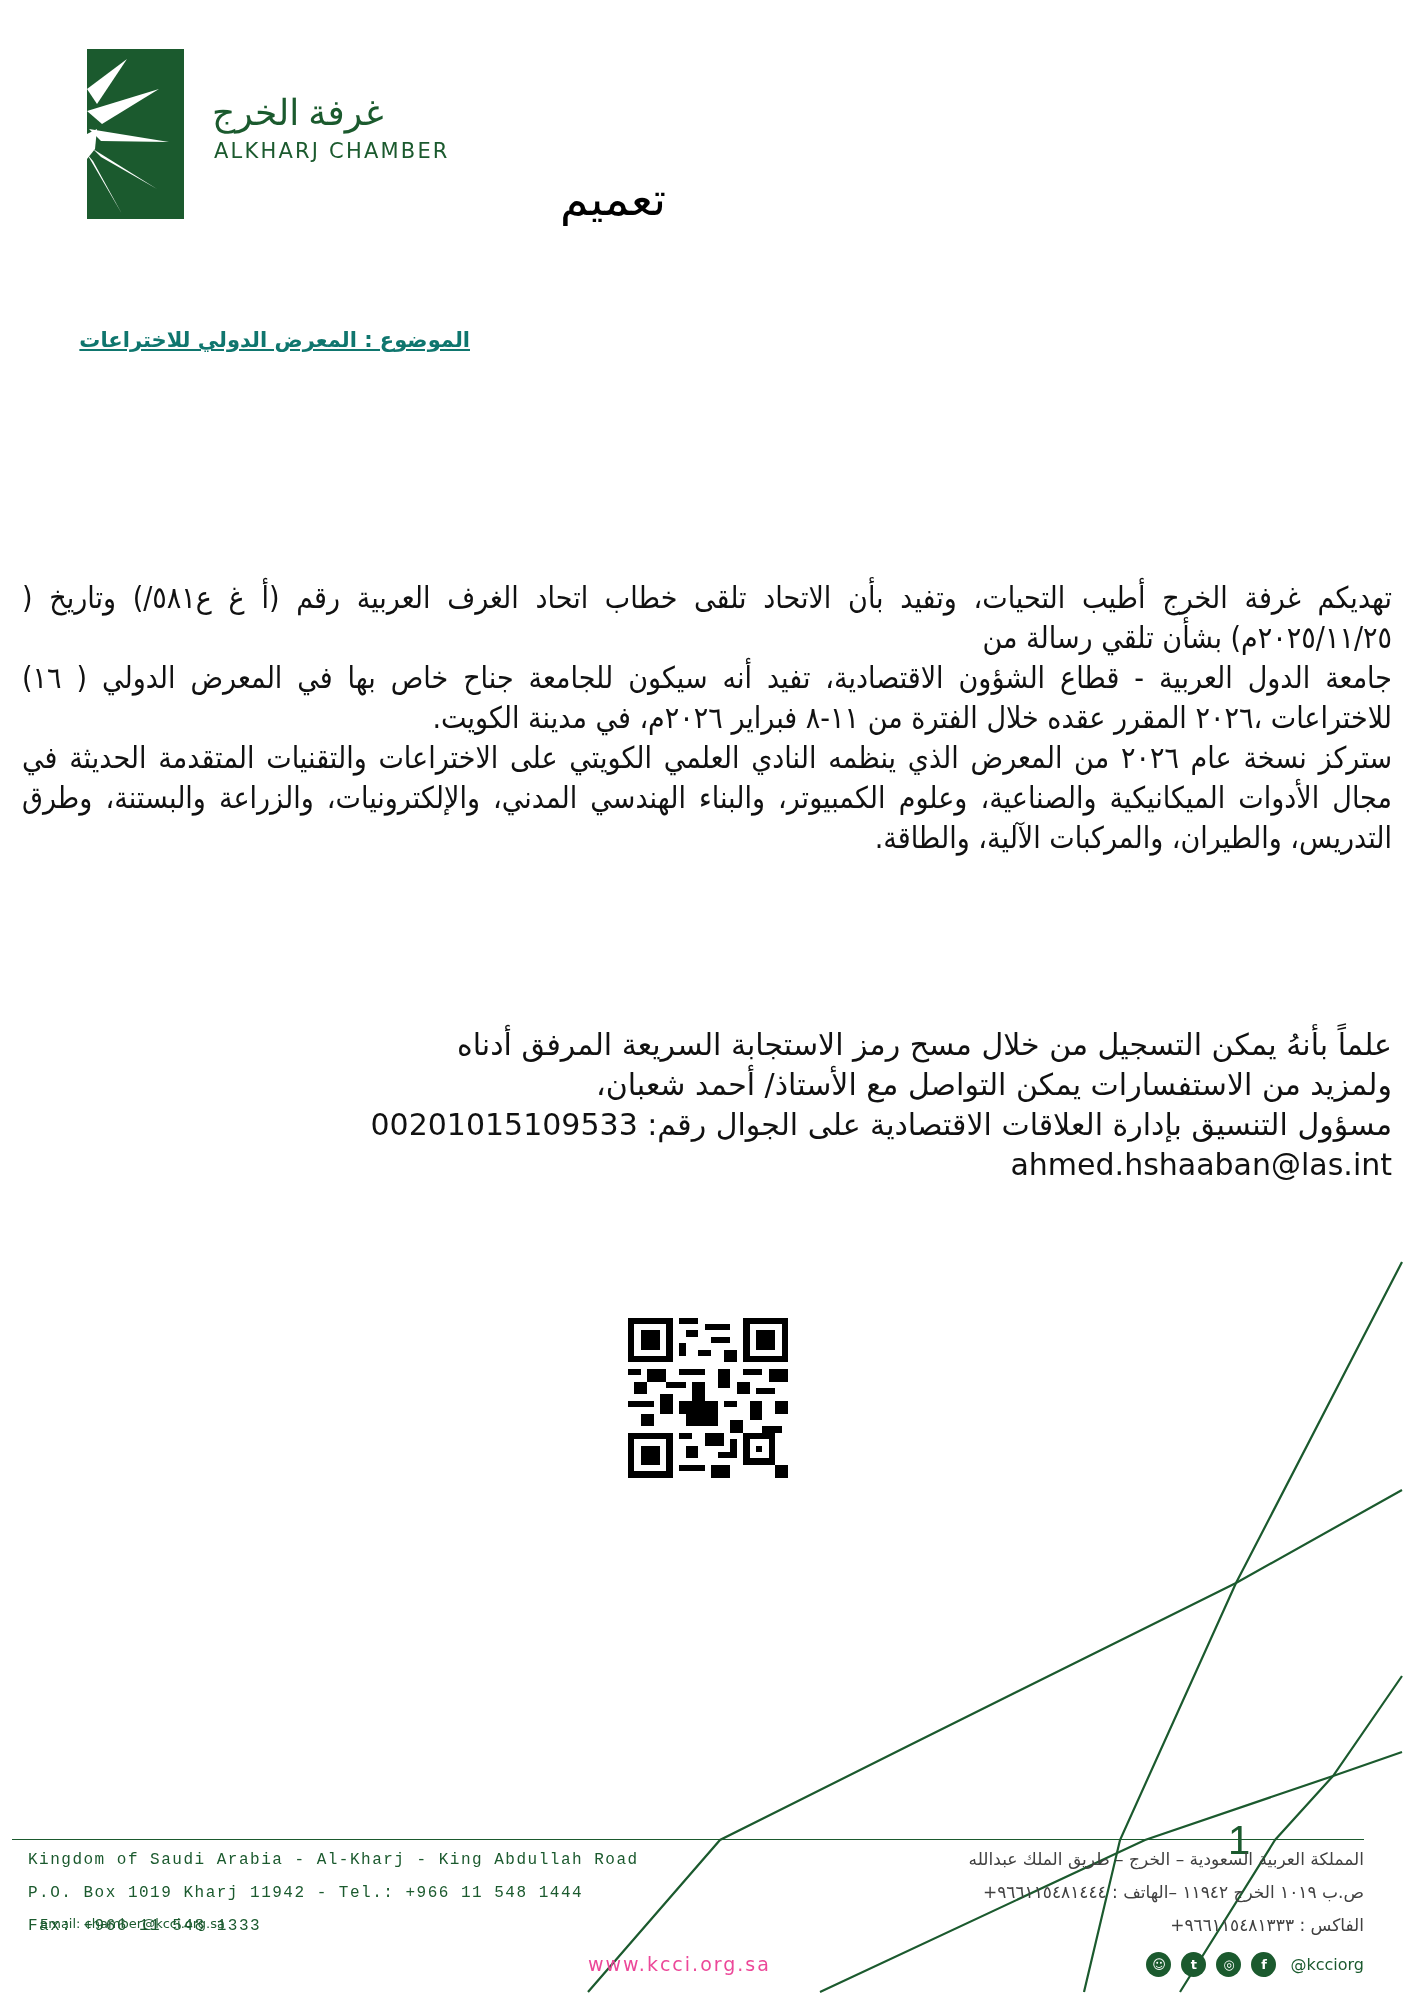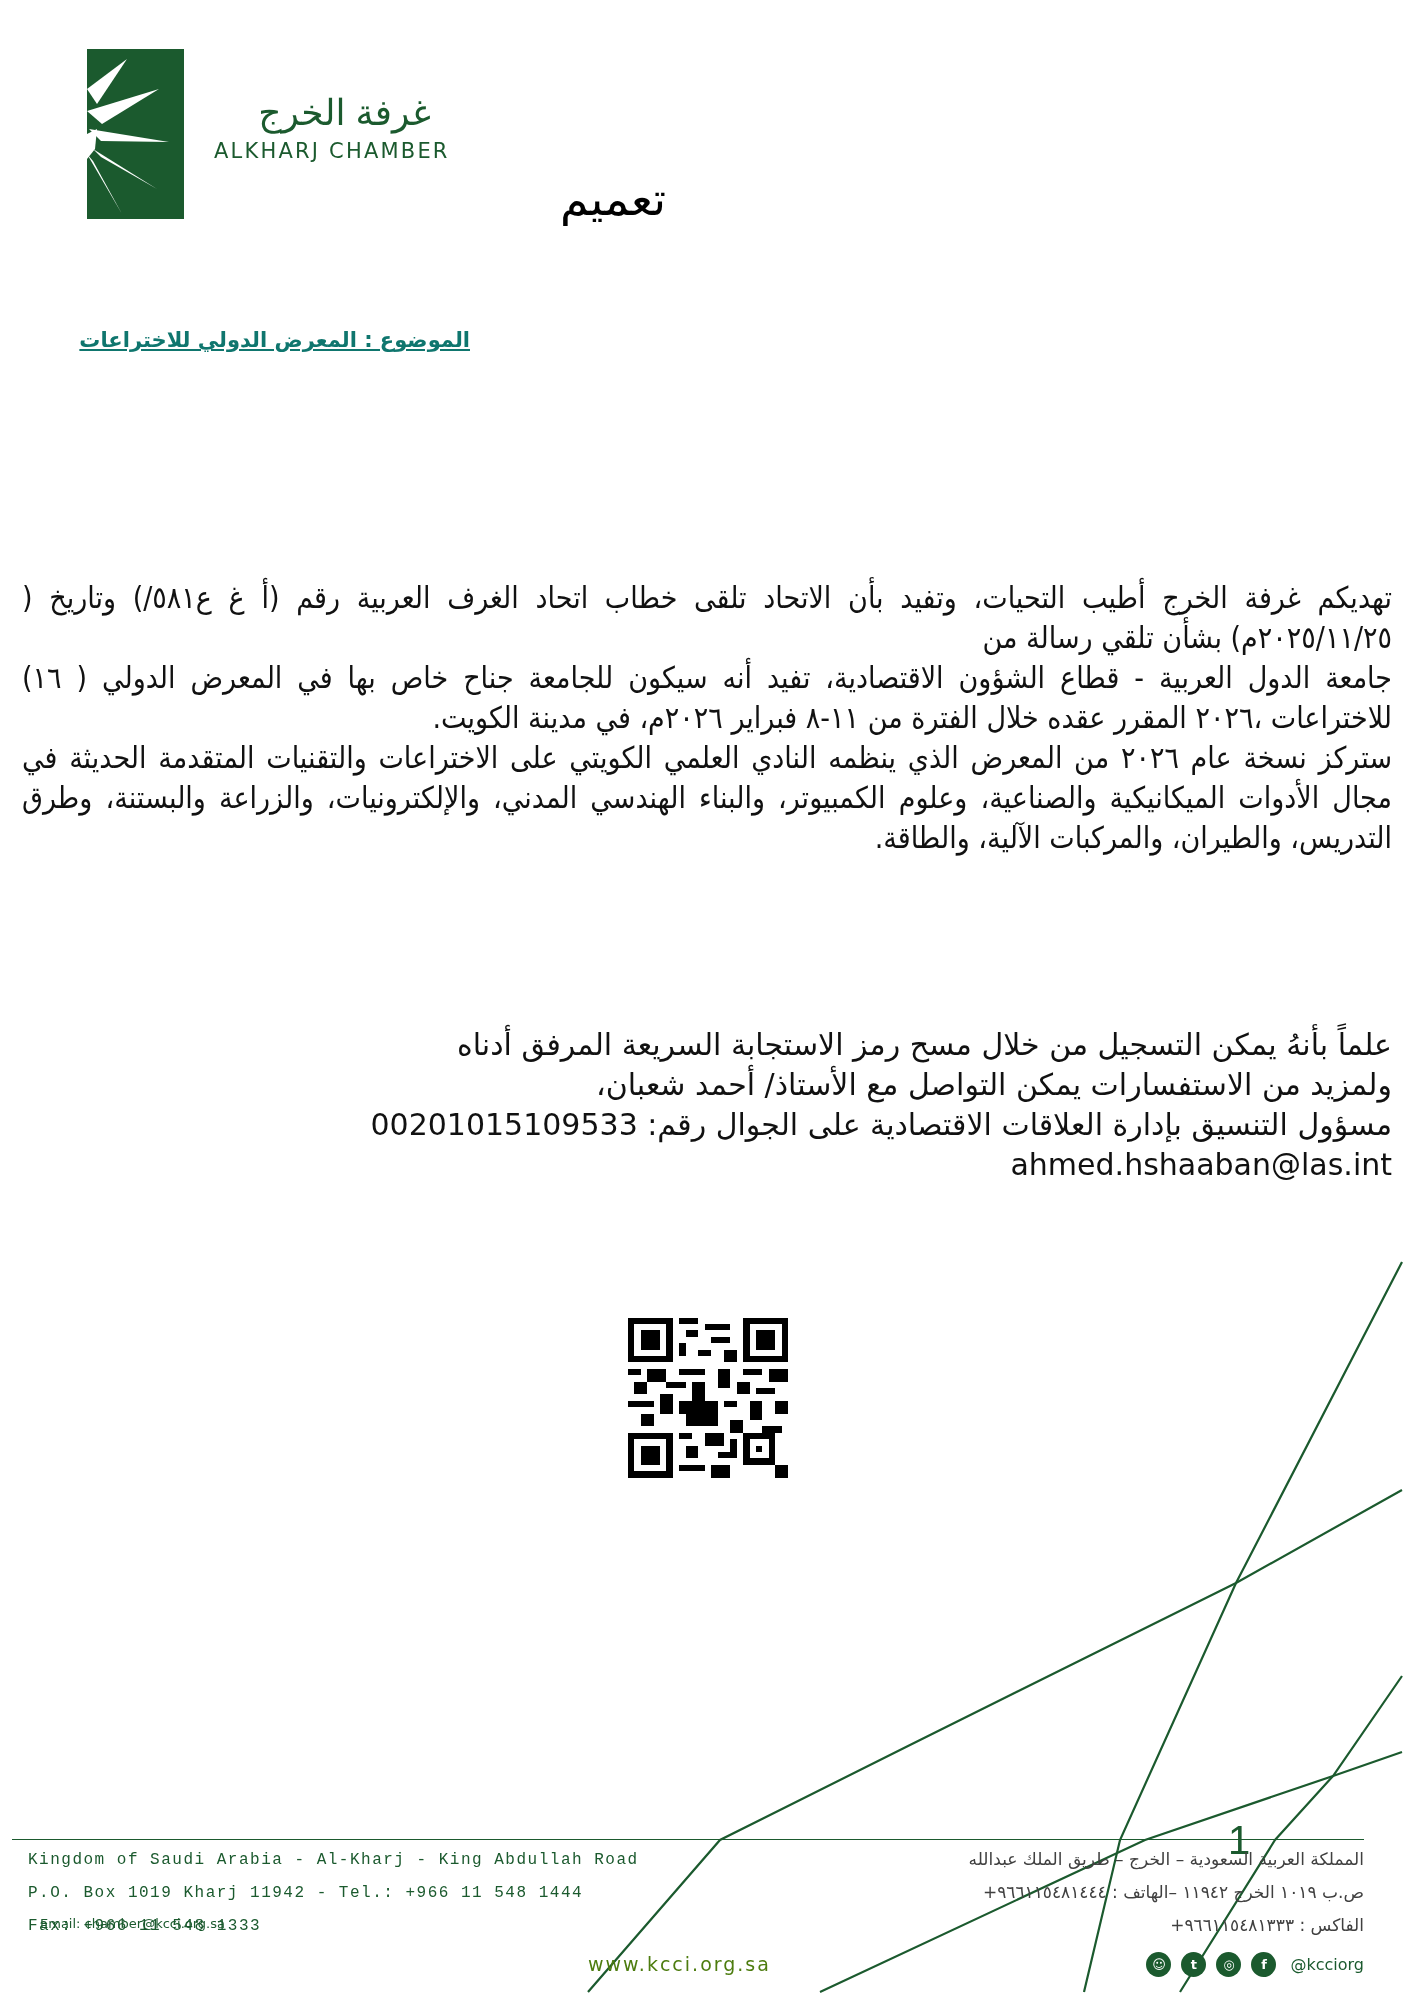--- a/index.html
+++ b/index.html
@@ -1,42 +1,42 @@
 <!DOCTYPE html>
 <html><head>
 <meta charset="utf-8">
 <style>
   html, body { margin: 0; padding: 0; background: #ffffff; }
   body { width: 1414px; height: 2000px; position: relative; overflow: hidden;
          font-family: "DejaVu Sans", sans-serif; color: #111; }
   .logo-box { position: absolute; left: 87px; top: 49px; width: 97px; height: 170px; background: #1b5a2e; }
   .logo-box svg { width: 100%; height: 100%; display: block; }
-  .logo-ar { position: absolute; left: 212px; top: 92px; width: 265px; text-align: center;
-             font-family: Liberation Sans, sans-serif; font-size: 36px; color: #1b5a2e; direction: rtl; letter-spacing: 2px; }
+  .logo-ar { position: absolute; left: 212px; top: 92px; width: 265px; text-align: left;
+             font-family: Liberation Serif, serif; font-size: 36px; color: #1b5a2e; direction: rtl; letter-spacing: 2px; }
   .logo-en { position: absolute; left: 214px; top: 139px; font-family: "DejaVu Sans", sans-serif; font-size: 21px;
              color: #1b5a2e; letter-spacing: 2.2px; }
   .doc-title { position: absolute; left: 560px; top: 172px; width: 220px; text-align: left;
                font-size: 46px; direction: rtl; color: #000; }
   .subject { position: absolute; left: 0; top: 328px; width: 470px; text-align: right; direction: rtl;
              font-size: 21px; font-weight: bold; color: #0f766e; text-decoration: underline; }
   .body-text { position: absolute; left: 22px; top: 578px; width: 1370px; direction: rtl; text-align: justify;
                font-family: "DejaVu Sans Condensed", "DejaVu Sans", sans-serif; font-size: 30px; line-height: 40px; color: #111; }
   .body-text p { margin: 0; }
   .contact-block { position: absolute; right: 22px; top: 1025px; width: 1230px; direction: rtl;
                    text-align: right; font-size: 30px; line-height: 40px; color: #111; }
   .contact-block div { white-space: nowrap; }
   .email-line { direction: ltr; text-align: right; }
   .qr { position: absolute; left: 628px; top: 1315px; width: 160px; height: 165px; }
   .deco { position: absolute; left: 0; top: 0; width: 1414px; height: 2000px; pointer-events: none; }
   .footer-rule { position: absolute; left: 12px; top: 1839px; width: 1352px; height: 1px; background: #1b5a2e; }
   .page-number { position: absolute; left: 1228px; top: 1818px; font-size: 40px; color: #1b5a2e; font-family: "Liberation Sans", sans-serif; }
   .foot-en { position: absolute; left: 28px; color: #1b5a2e; font-family: Liberation Mono, monospace; font-size: 16px; letter-spacing: 1.5px; white-space: nowrap; }
   .foot-email { position: absolute; left: 40px; top: 1916px; font-size: 13px; color: #1b5a2e; font-family: "DejaVu Sans", sans-serif; white-space: nowrap; }
   .foot-ar { position: absolute; right: 50px; color: #404040; font-family: "DejaVu Sans", sans-serif; font-size: 17px; direction: rtl; text-align: right; white-space: nowrap; }
-  .website { position: absolute; left: 588px; top: 1953px; font-size: 19px; letter-spacing: 2px; color: #4d7c0f; font-family: "DejaVu Sans", sans-serif; }
+  .website { position: absolute; left: 588px; top: 1953px; font-size: 19px; letter-spacing: 2px; color: #ec4899; font-family: "DejaVu Sans", sans-serif; }
   .social { position: absolute; right: 50px; top: 1952px; display: flex; align-items: center; gap: 10px; }
   .social .ico { width: 25px; height: 25px; border-radius: 50%; background: #1b5a2e; color: #fff; font-size: 13px;
                  display: flex; align-items: center; justify-content: center; font-family: "DejaVu Sans", sans-serif; font-weight: bold; }
   .social .handle { color: #1b5a2e; font-size: 16px; font-family: "DejaVu Sans", sans-serif; margin-left: 4px; }
 </style>
 </head>
 <body>
 
 <div class="logo-box">
   <svg viewBox="0 0 97 170">

